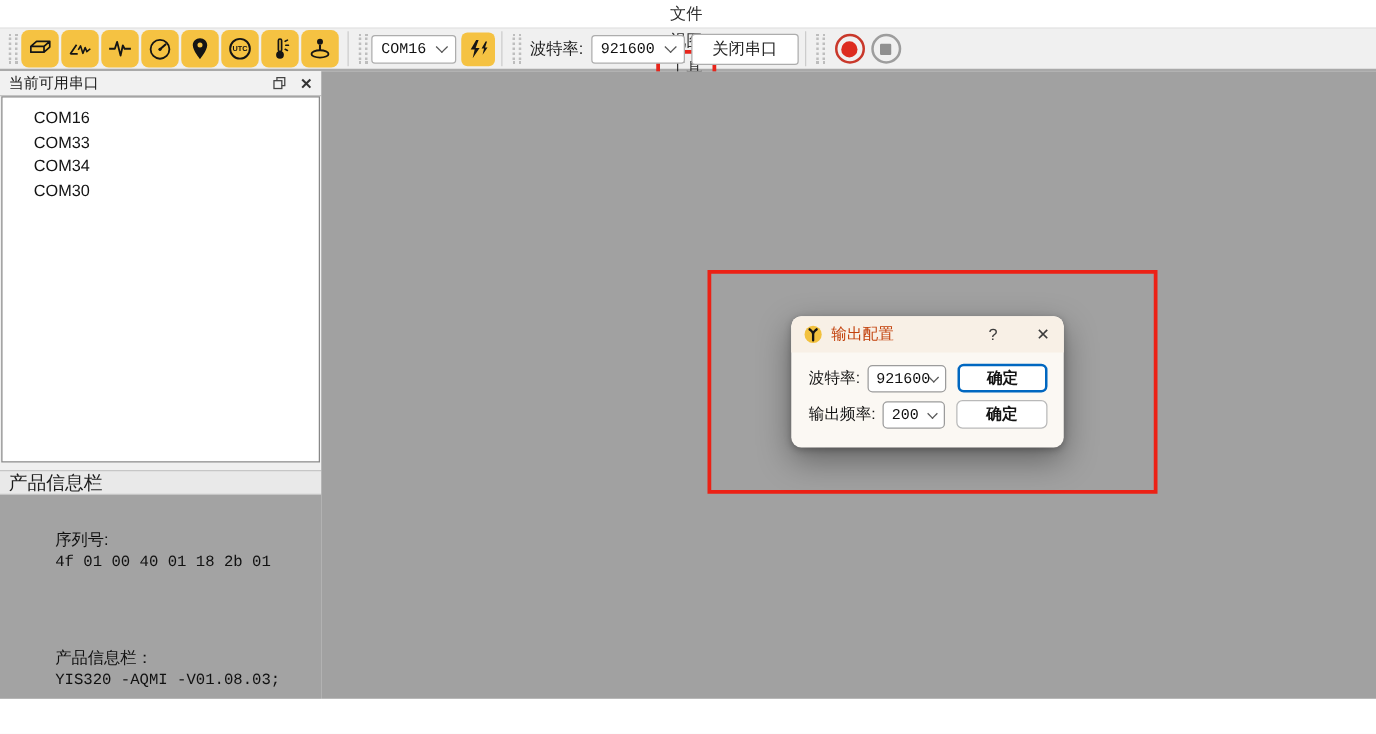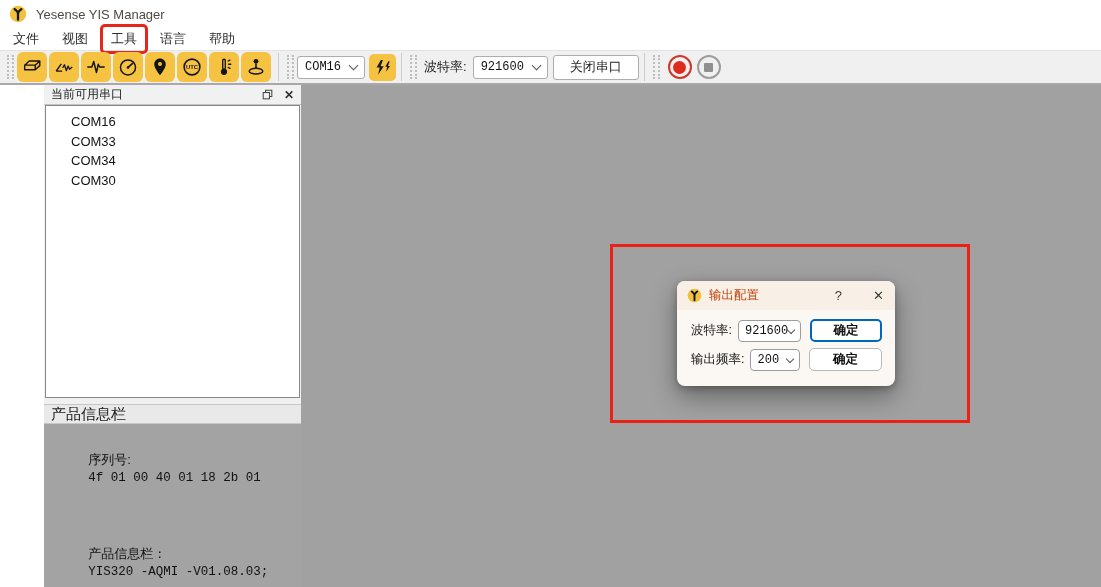--- a/index.html
+++ b/index.html
@@ -5,21 +5,21 @@
   * { margin:0; padding:0; box-sizing:border-box; }
   html,body { width:1101px; height:587px; font-family:"Liberation Sans", sans-serif; background:#fff; overflow:hidden; }
   .window { position:relative; width:1101px; height:587px; background:#fff; }
 
   
   .titlebar { height:28px; display:flex; align-items:center; padding-left:9px; background:#fff; }
   .titlebar .logo { width:18px; height:18px; margin-right:9px; }
   .titlebar .title { font-size:13px; color:#4e4a44; }
 
   
-  .menubar { height:22px; display:flex; align-items:center; padding-left:6px; background:#fff; }
+  .menubar { height:22px; display:flex; align-items:center; padding-left:6px; background:#fff;flex-direction:column; }
   .menu-item { font-size:13px; color:#2e2e2e; padding:2px 7px; margin-right:9px; cursor:default; }
   .menu-item.highlighted { outline:3px solid #E8251B; outline-offset:1px; border-radius:1px; }
 
   
   .toolbar { height:35px; background:#f0f0f0; border-top:1px solid #e3e3e3; border-bottom:2px solid #a9a9a9;
              display:flex; align-items:center; padding-left:4px; }
   .tool-handle { width:7px; height:24px; border-left:2px dotted #bdbdbd; border-right:2px dotted #bdbdbd; margin:0 3px; }
   .tool-sep { width:1px; height:28px; background:#cccccc; margin:0 5px; }
   .tool-icon { width:30px; height:30px; background:#F5C242; border-radius:6px; display:flex; align-items:center;
                justify-content:center; margin-right:2px; cursor:pointer; }
@@ -34,21 +34,21 @@
   .btn-plain { height:25px; background:#fff; border:1px solid #adadad; border-radius:3px; padding:0 16px;
                font-size:13px; color:#1c1c1c; margin-left:5px; cursor:pointer; }
   .rec-btn { width:24px; height:24px; border-radius:50%; display:flex; align-items:center; justify-content:center;
              margin-left:5px; cursor:pointer; background:transparent; }
   .rec-outer { width:24px; height:24px; border:2px solid #C9382B; border-radius:50%; display:flex; align-items:center; justify-content:center; }
   .rec-dot { width:13px; height:13px; background:#DD2B1F; border-radius:50%; }
   .stop-outer { width:24px; height:24px; border:2px solid #9d9d9d; border-radius:50%; display:flex; align-items:center; justify-content:center; }
   .stop-sq { width:9px; height:9px; background:#8f8f8f; border-radius:1px; }
 
   
-  .main { display:flex; height:502px;margin-left:44px; }
+  .main { display:flex; height:502px; }
   .dock { width:257px; background:#f0f0f0; display:flex; flex-direction:column; }
   .dock-header { height:20px; background:#f1f1f1; border-bottom:1px solid #c3c3c3; display:flex; align-items:center;
                  padding:0 7px; font-size:12px; color:#1a1a1a; }
   .dock-header .spacer { flex:1; }
   .dock-header .hd-ico { color:#444; cursor:pointer; display:flex; align-items:center; }
   .dock-header .close-x { font-size:12px; font-weight:bold; margin-left:11px; cursor:pointer; color:#333; }
   .port-list { margin:0 1px; height:293px; background:#fff; border:1px solid #888; padding-top:6px; }
   .port-item { font-size:13px; color:#141414; line-height:19.5px; padding-left:25px; cursor:pointer; }
   .info-spacer { height:6px; }
   .info-header { height:20px; background:#e9e9e9; border-top:1px solid #c6c6c6; border-bottom:1px solid #c6c6c6;
@@ -84,27 +84,20 @@
   .dlg-btn { width:73px; height:23px; margin-left:9px; background:#fff; border-radius:5px; font-size:12.5px;
              color:#141414; cursor:pointer; font-family:"Liberation Sans", sans-serif;font-weight:bold; }
   .dlg-btn.primary { border:2px solid #0067C0; }
   .dlg-btn.secondary { border:1px solid #b9b9b9; }
 </style>
 </head>
 <body>
 
 <div class="window">
 
-  <div class="titlebar">
-    <svg class="logo" viewBox="0 0 24 24">
-      <circle cx="12" cy="12" r="11" fill="#F2C13E"></circle>
-      <path d="M12 11.5 V19.5 M12 11.5 C12 8.5 9.5 7.5 7.5 5.5 M12 11.5 C12 8.5 14.5 7.5 16.5 5.5" stroke="#141414" stroke-width="3" fill="none" stroke-linecap="round"></path>
-    </svg>
-    <span class="title">Yesense YIS Manager</span>
-  </div>
 
   <div class="menubar">
     <span class="menu-item">文件</span>
     <span class="menu-item">视图</span>
     <span class="menu-item highlighted">工具</span>
     <span class="menu-item">语言</span>
     <span class="menu-item">帮助</span>
   </div>
 
   <div class="toolbar">

